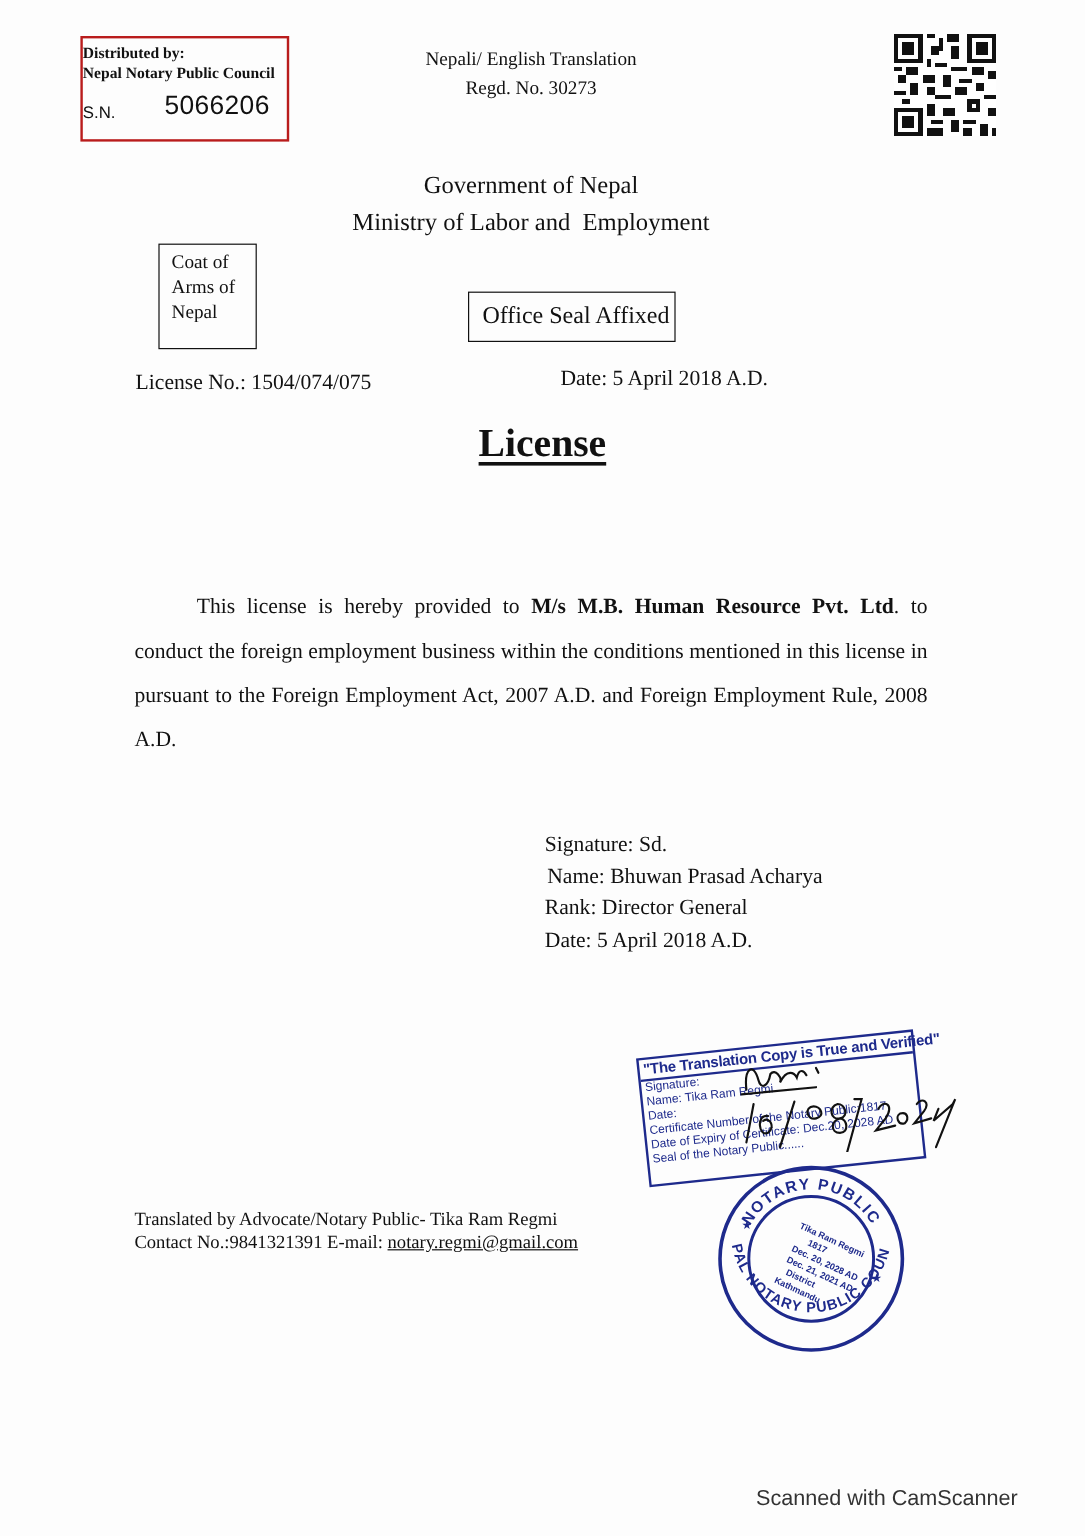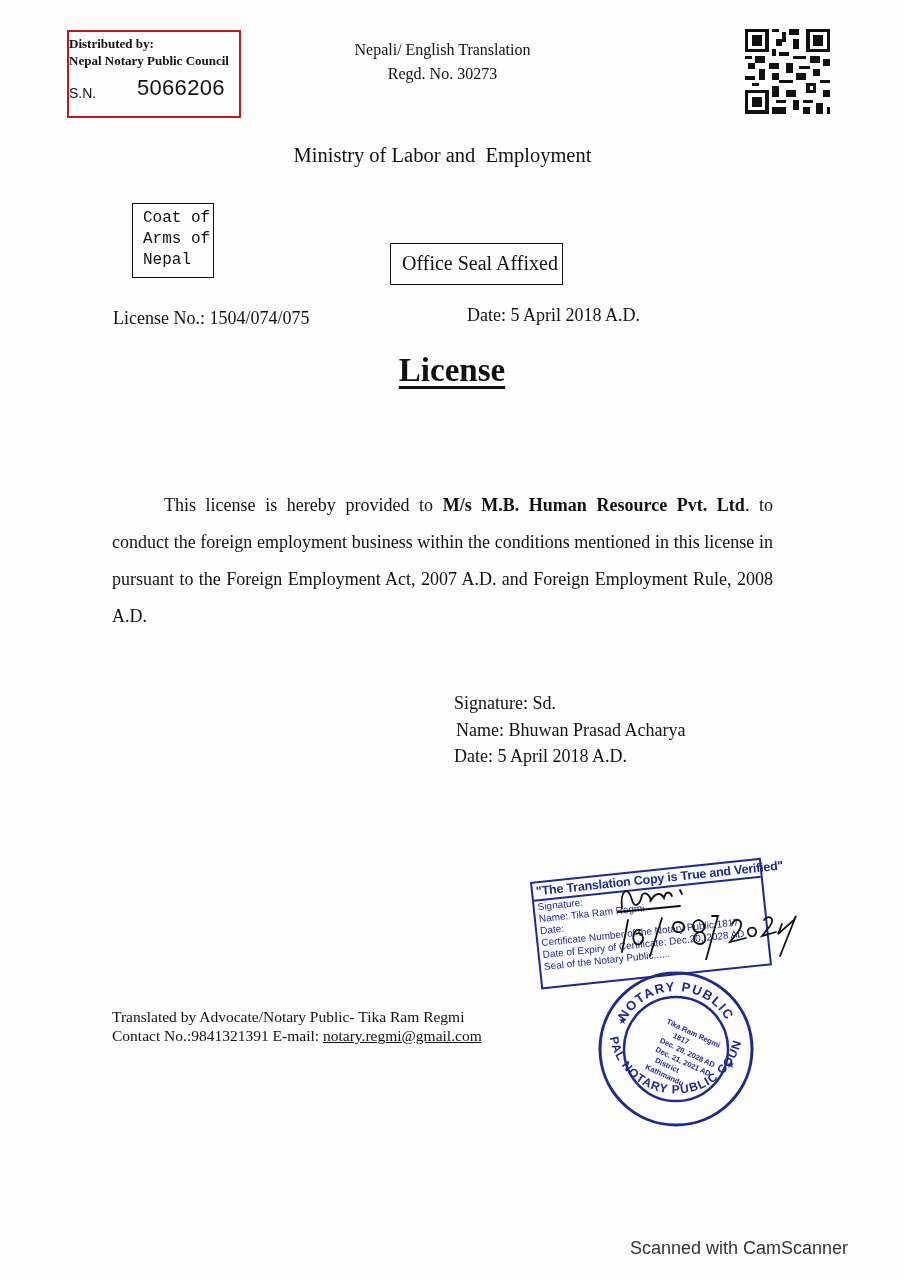--- a/index.html
+++ b/index.html
@@ -23,23 +23,23 @@
   #dist-box .sn-label { font-size: 14px; width: 68px; }
   #dist-box .sn-val { font-size: 22px; font-weight: 500; letter-spacing: 0.3px; }
 
   #trans-hdr { left: 330px; top: 38px; width: 225px; text-align: center; font-size: 16px; line-height: 24px; }
 
   #qr { left: 745px; top: 27px; width: 85px; height: 88px; }
 
   #gov-hdr { left: 255px; top: 140px; width: 375px; text-align: center; font-size: 20.5px; line-height: 30.5px; }
 
   #coa-box {
-    left: 132px; top: 203px; width: 82px; height: 75px;
+    left: 132px; top: 203px; width: 82px; height: 88px;
     border: 1.5px solid #111; box-sizing: border-box;
-    padding: 4px 0 0 10px; font-size: 16px; line-height: 21px; font-family: Liberation Mono, monospace;
+    padding: 4px 0 0 10px; font-size: 16px; line-height: 21px;
   }
   #seal-box {
     left: 390px; top: 243px; width: 173px; height: 42px;
     border: 1.5px solid #111; box-sizing: border-box;
     padding: 8px 0 0 11px; font-size: 20px;
   }
 
   #license-no { left: 113px; top: 308px; font-size: 18px; }
   #license-date { left: 467px; top: 305px; font-size: 18px; }
 
@@ -143,20 +143,21 @@
       <rect x="14" y="21" width="2" height="3"></rect>
       <rect x="17" y="21" width="3" height="1"></rect>
     <rect x="21" y="22" width="2" height="3"></rect>
       <rect x="8" y="23" width="4" height="2"></rect>
       <rect x="17" y="23" width="2" height="2"></rect>
     <rect x="24" y="23" width="1" height="2"></rect>
   </g>
 </svg>
 
 <div id="gov-hdr" class="abs">
+  <div>Government of Nepal</div>
   <div style="white-space:pre">Ministry of Labor and  Employment</div>
 </div>
 
 <div id="coa-box" class="abs">
   <div>Coat of</div>
   <div>Arms of</div>
   <div>Nepal</div>
 </div>
 
 <div id="seal-box" class="abs">
@@ -168,20 +169,21 @@
 
 <div id="title" class="abs">License</div>
 
 <div id="body-text" class="abs">
   <span class="indent"></span><span>This license is hereby provided to </span><b>M/s M.B. Human Resource Pvt. Ltd</b><span>. to conduct the foreign employment business within the conditions mentioned in this license in pursuant to the Foreign Employment Act, 2007 A.D. and Foreign Employment Rule, 2008 A.D.</span>
 </div>
 
 <div id="officer" class="abs">
   <div class="o-line">Signature: Sd.</div>
   <div class="o-line">Name: Bhuwan Prasad Acharya</div>
+  <div class="o-line">Rank: Director General</div>
   <div class="o-line">Date: 5 April 2018 A.D.</div>
 </div>
 
 <div id="verify-stamp" class="abs">
   <div class="vs-title">"The Translation Copy is True and Verified"</div>
   <div class="vs-line">Signature:</div>
   <div class="vs-line">Name: Tika Ram Regmi</div>
   <div class="vs-line">Date:</div>
   <div class="vs-line">Certificate Number of the Notary Public:1817</div>
   <div class="vs-line">Date of Expiry of Certificate: Dec.20, 2028 AD</div>

